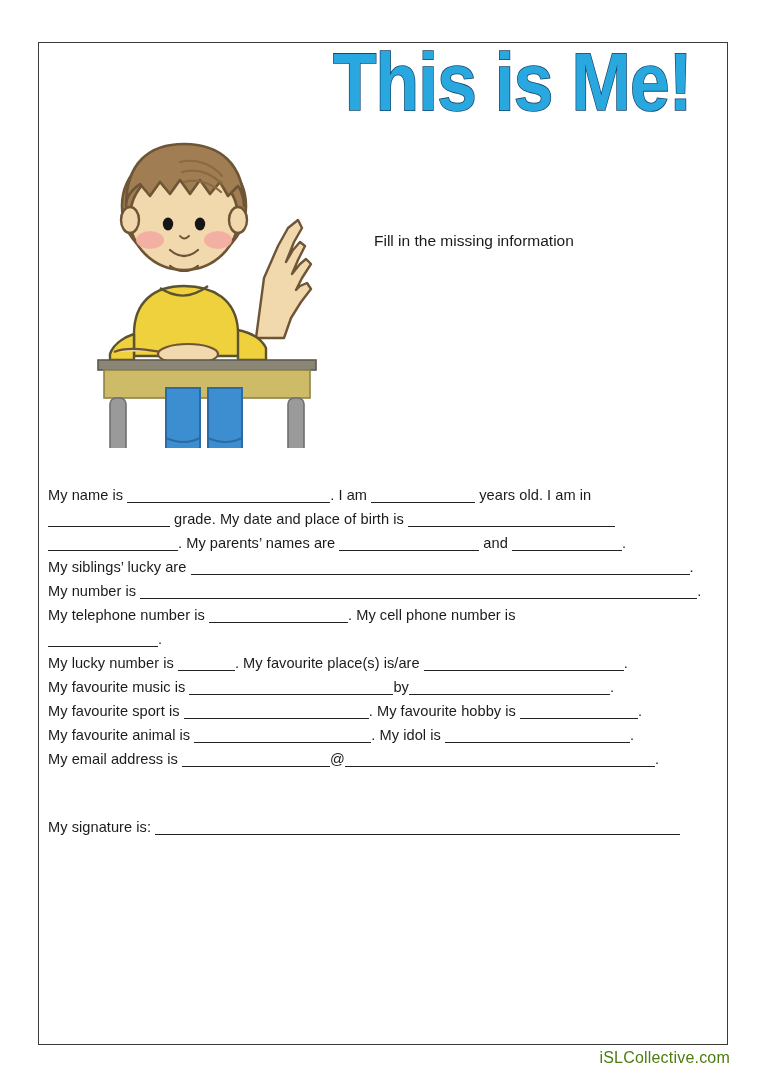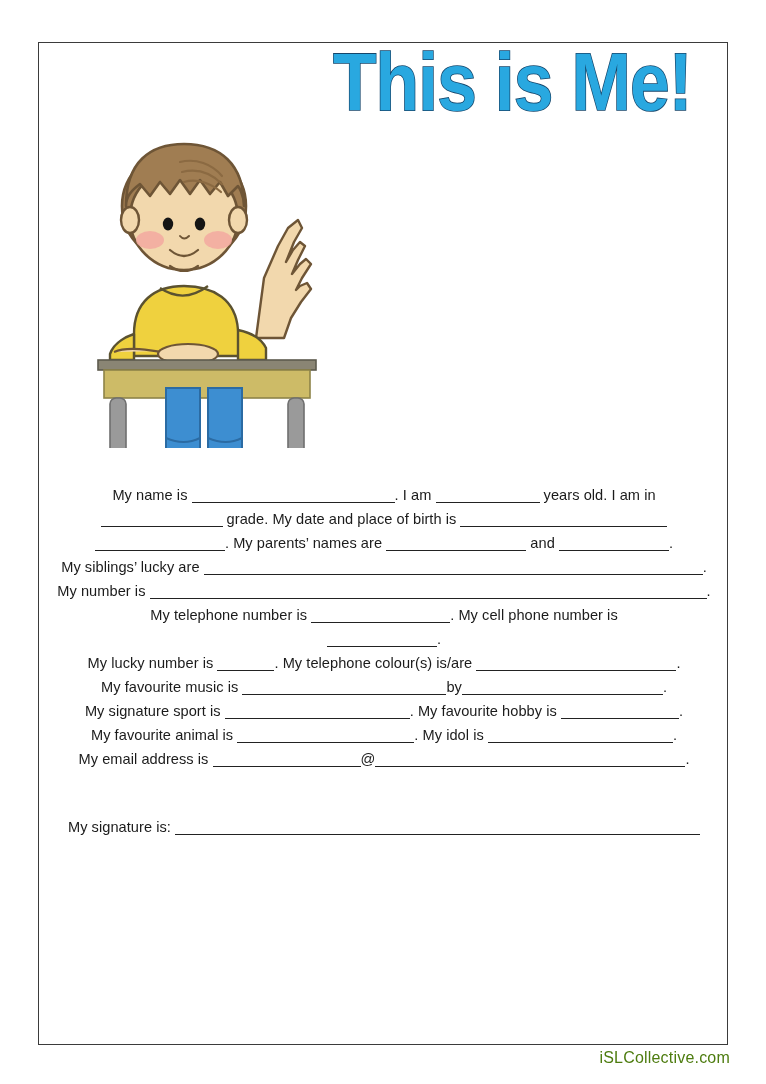--- a/index.html
+++ b/index.html
@@ -83,21 +83,20 @@
 
   
   #form-body {
     position: absolute;
     left: 48px;
     top: 488px;
     width: 672px;
     font-size: 14.6px;
     color: #1b1b1b;
     line-height: 1.05;
-    text-align: center;
   }
   .form-line {
     position: relative;
     white-space: nowrap;
     height: 24px;
     overflow: visible;
   }
   .form-line .txt { letter-spacing: 0.05px; }
   .blank {
     display: inline-block;
@@ -123,20 +122,21 @@
 
 <div id="worksheet-page">
 
   <div id="page-border"></div>
 
   <div id="title-block">
     <div id="worksheet-title">This is Me!</div>
   </div>
 
   <div id="instructions">
+    <span class="ins-line">Fill in the missing information</span>
   </div>
 
   <div id="boy-illustration">
     <svg width="235" height="310" viewBox="0 0 235 310" xmlns="http://www.w3.org/2000/svg">
 
       <g>
         <path d="M168 200 L176 140 L190 108 L200 90 L210 82 L214 90 L206 104 L198 124 L205 112 L212 104 L217 108 L210 122 L204 136
                  L212 126 L218 121 L223 126 L214 140 L208 152 L212 148 L219 145 L223 151 L213 164 L203 180 L196 200 Z" fill="#f2d8ad" stroke="#6e5536" stroke-width="2.4" stroke-linejoin="round"></path>
       </g>
 
@@ -197,23 +197,23 @@
   </div>
 
   <div id="form-body">
       <div class="form-line"><span class="txt">My name is </span><span class="blank" style="width: 203px;"></span><span class="txt">. I am </span><span class="blank" style="width: 104px;"></span><span class="txt"> years old. I am in</span></div>
       <div class="form-line"><span class="blank" style="width: 122px;"></span><span class="txt"> grade. My date and place of birth is </span><span class="blank" style="width: 207px;"></span></div>
       <div class="form-line"><span class="blank" style="width: 130px;"></span><span class="txt">. My parents’ names are </span><span class="blank" style="width: 140px;"></span><span class="txt"> and </span><span class="blank" style="width: 110px;"></span><span class="txt">.</span></div>
       <div class="form-line"><span class="txt">My siblings’ lucky are </span><span class="blank" style="width: 499px;"></span><span class="txt">.</span></div>
       <div class="form-line"><span class="txt">My number is </span><span class="blank" style="width: 557px;"></span><span class="txt">.</span></div>
       <div class="form-line"><span class="txt">My telephone number is </span><span class="blank" style="width: 139px;"></span><span class="txt">. My cell phone number is</span></div>
       <div class="form-line"><span class="blank" style="width: 110px;"></span><span class="txt">.</span></div>
-      <div class="form-line"><span class="txt">My lucky number is </span><span class="blank" style="width: 57px;"></span><span class="txt">. My telephone colour(s) is/are </span><span class="blank" style="width: 200px;"></span><span class="txt">.</span></div>
+      <div class="form-line"><span class="txt">My lucky number is </span><span class="blank" style="width: 57px;"></span><span class="txt">. My favourite place(s) is/are </span><span class="blank" style="width: 200px;"></span><span class="txt">.</span></div>
       <div class="form-line"><span class="txt">My favourite music is </span><span class="blank" style="width: 204px;"></span><span class="txt">by</span><span class="blank" style="width: 201px;"></span><span class="txt">.</span></div>
-      <div class="form-line"><span class="txt">My signature sport is </span><span class="blank" style="width: 185px;"></span><span class="txt">. My favourite hobby is </span><span class="blank" style="width: 118px;"></span><span class="txt">.</span></div>
+      <div class="form-line"><span class="txt">My favourite sport is </span><span class="blank" style="width: 185px;"></span><span class="txt">. My favourite hobby is </span><span class="blank" style="width: 118px;"></span><span class="txt">.</span></div>
       <div class="form-line"><span class="txt">My favourite animal is </span><span class="blank" style="width: 177px;"></span><span class="txt">. My idol is </span><span class="blank" style="width: 185px;"></span><span class="txt">.</span></div>
       <div class="form-line"><span class="txt">My email address is </span><span class="blank" style="width: 148px;"></span><span class="txt">@</span><span class="blank" style="width: 310px;"></span><span class="txt">.</span></div>
       <div class="form-line gap-line"></div>
       <div class="form-line gap-line"></div>
       <div class="form-line"><span class="txt">My signature is: </span><span class="blank" style="width: 525px;"></span></div>
     </div>
 
   <div id="footer-credit">iSLCollective.com</div>
 
 </div>

